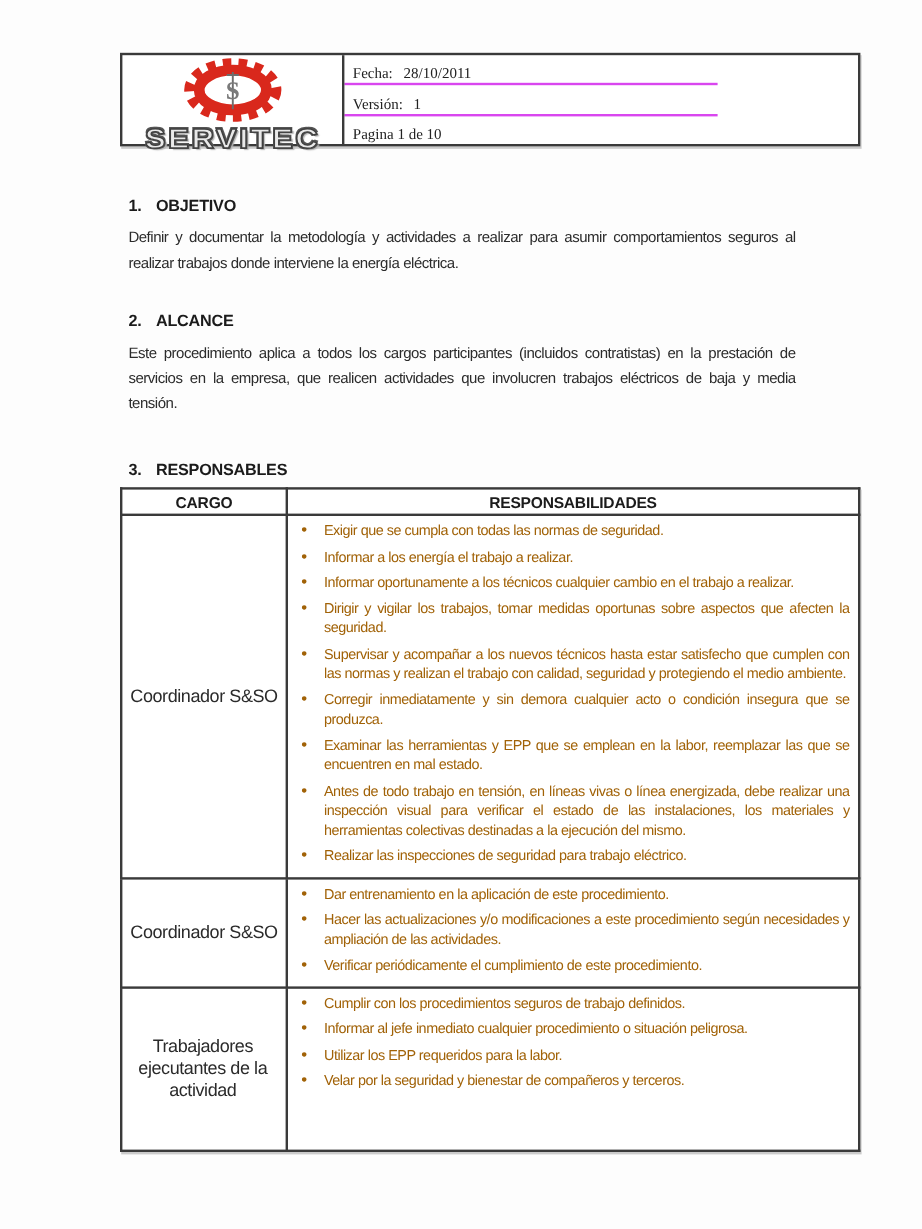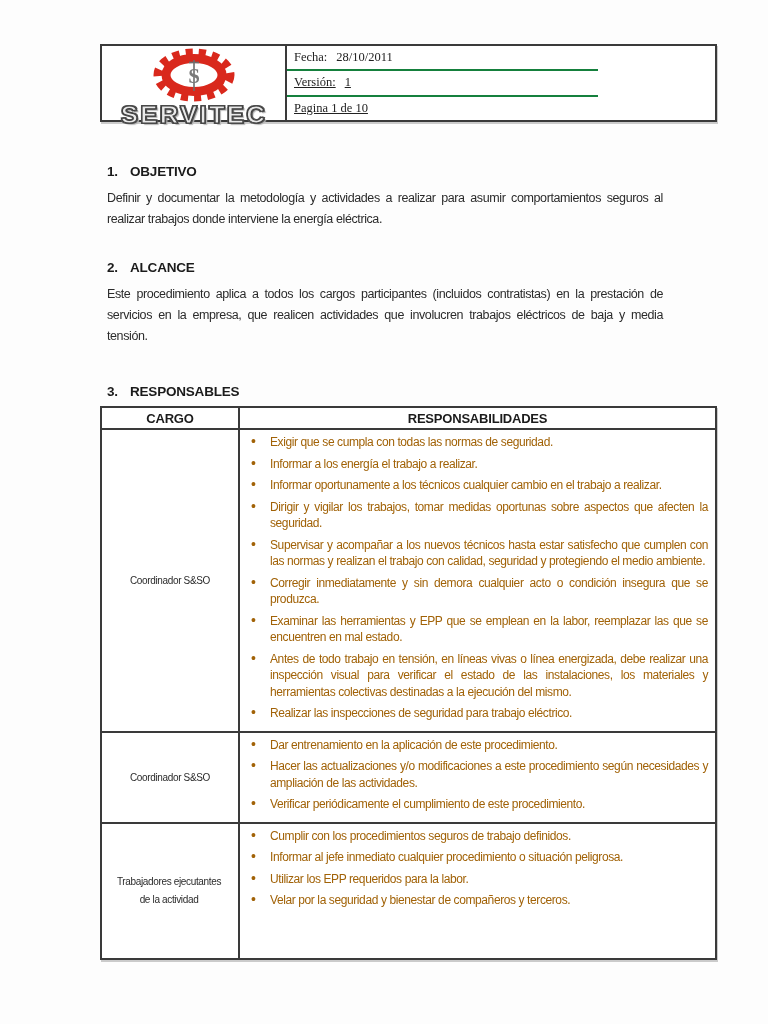--- a/index.html
+++ b/index.html
@@ -32,22 +32,22 @@
     -webkit-text-stroke:1.1px #3f3f3f;
     text-shadow:-1px -1px 0 #555, 1px -1px 0 #555, -1px 1px 0 #555, 1px 1px 0 #555, 2px 2px 1px #b5b5b5;
   }
   .title-cell {
     border-right:2px solid #3a3a3a;
     text-align:center; padding-top:10px;
     font-weight:bold; font-size:16.5px; line-height:22px;
     letter-spacing:-0.2px; color:#1c1c1c;
   }
   .meta-cell { display:flex; flex-direction:column; font-family:"Liberation Serif", serif; font-size:12.5px; color:#222; }
-  .meta-row { flex:1; display:flex; align-items:center; padding-left:7px; }
-  .meta-row + .meta-row { border-top:2px solid #15803d;text-decoration:underline; }
+  .meta-row { flex:1; display:flex; align-items:flex-end; padding-left:7px; }
+  .meta-row + .meta-row { border-top:2px solid #d946ef; }
   .meta-label { white-space:pre; }
   .meta-value { margin-left:9px; }
 
   
   .sec-head {
     position:absolute; left:107px;
     display:flex; font-weight:bold; font-size:13.5px;
     letter-spacing:-0.2px; color:#1b1b1b;
   }
   .sec-head .num { width:23px; }
@@ -68,21 +68,21 @@
     background:#fff;
   }
   .resp-table th, .resp-table td { border:2px solid #3a3a3a; }
   .resp-table th {
     font-size:13px; font-weight:bold; text-align:center;
     height:22px; padding:1px 0; letter-spacing:-0.2px; color:#1b1b1b;
   }
   .col-cargo { width:138px; }
   td.cargo {
     text-align:center; vertical-align:middle;
-    font-size:10px; letter-spacing:-0.35px; color:#2b2b2b;
+    font-size:15px; letter-spacing:-0.35px; color:#2b2b2b;
   }
   td.cargo.left { text-align:center; padding:0 12px 0 10px; line-height:18px; }
   td.items { vertical-align:top; padding:4px 7px 4px 0; }
   .items ul { margin:0; padding:0; list-style:none; }
   .items li {
     position:relative; padding-left:30px; margin-bottom:5px;
     font-size:12px; line-height:16.5px; letter-spacing:-0.4px;
     text-align:justify; color:#a16207;
   }
   .items li::before { content:"\2022"; position:absolute; left:11px; top:-1px; font-size:14px; }

